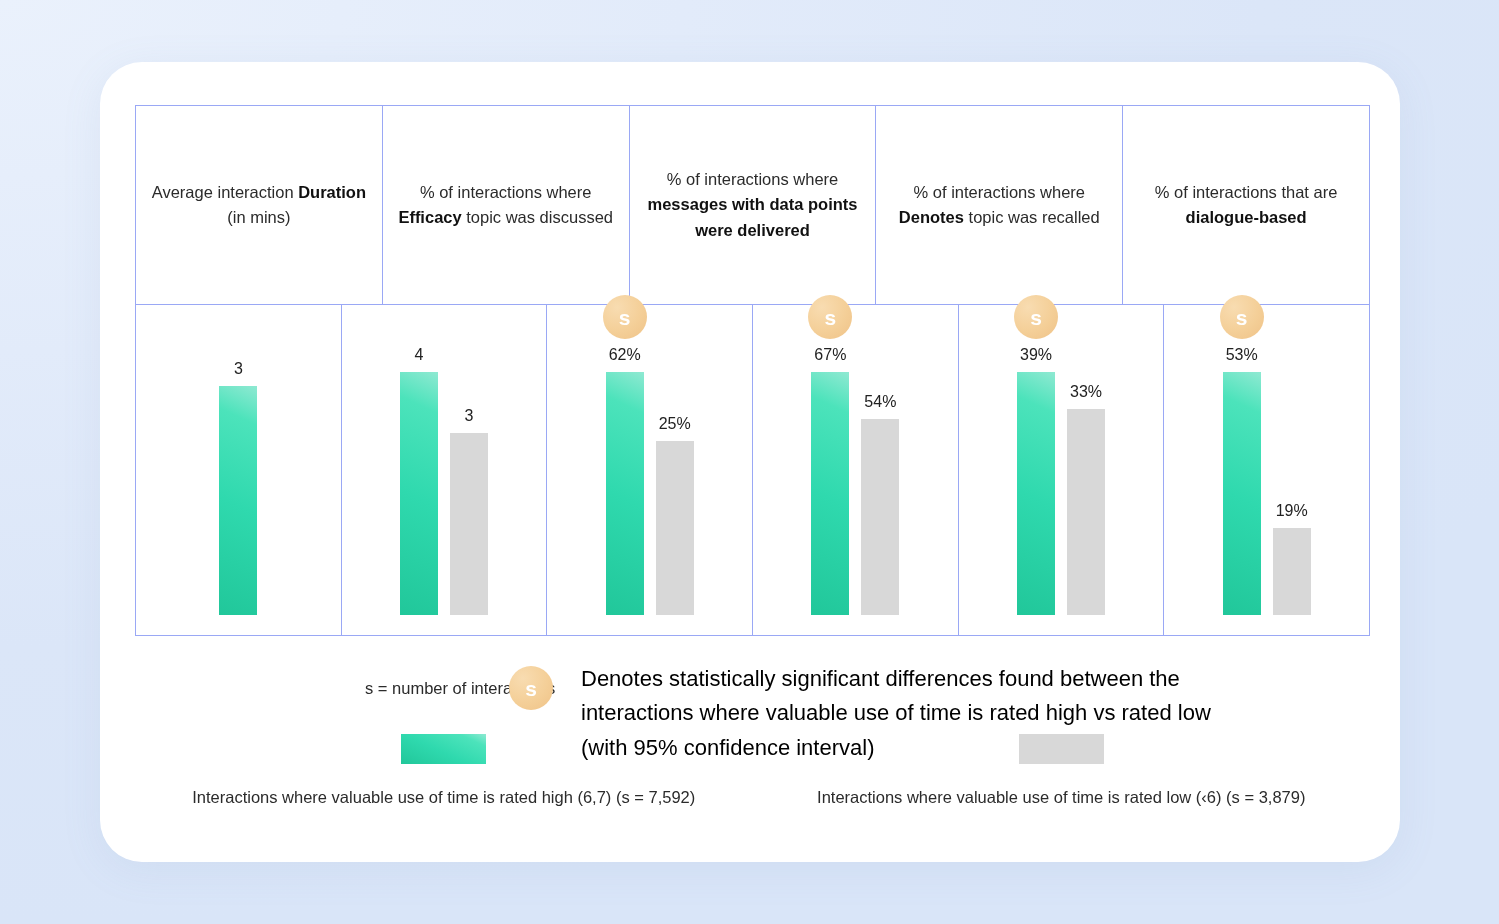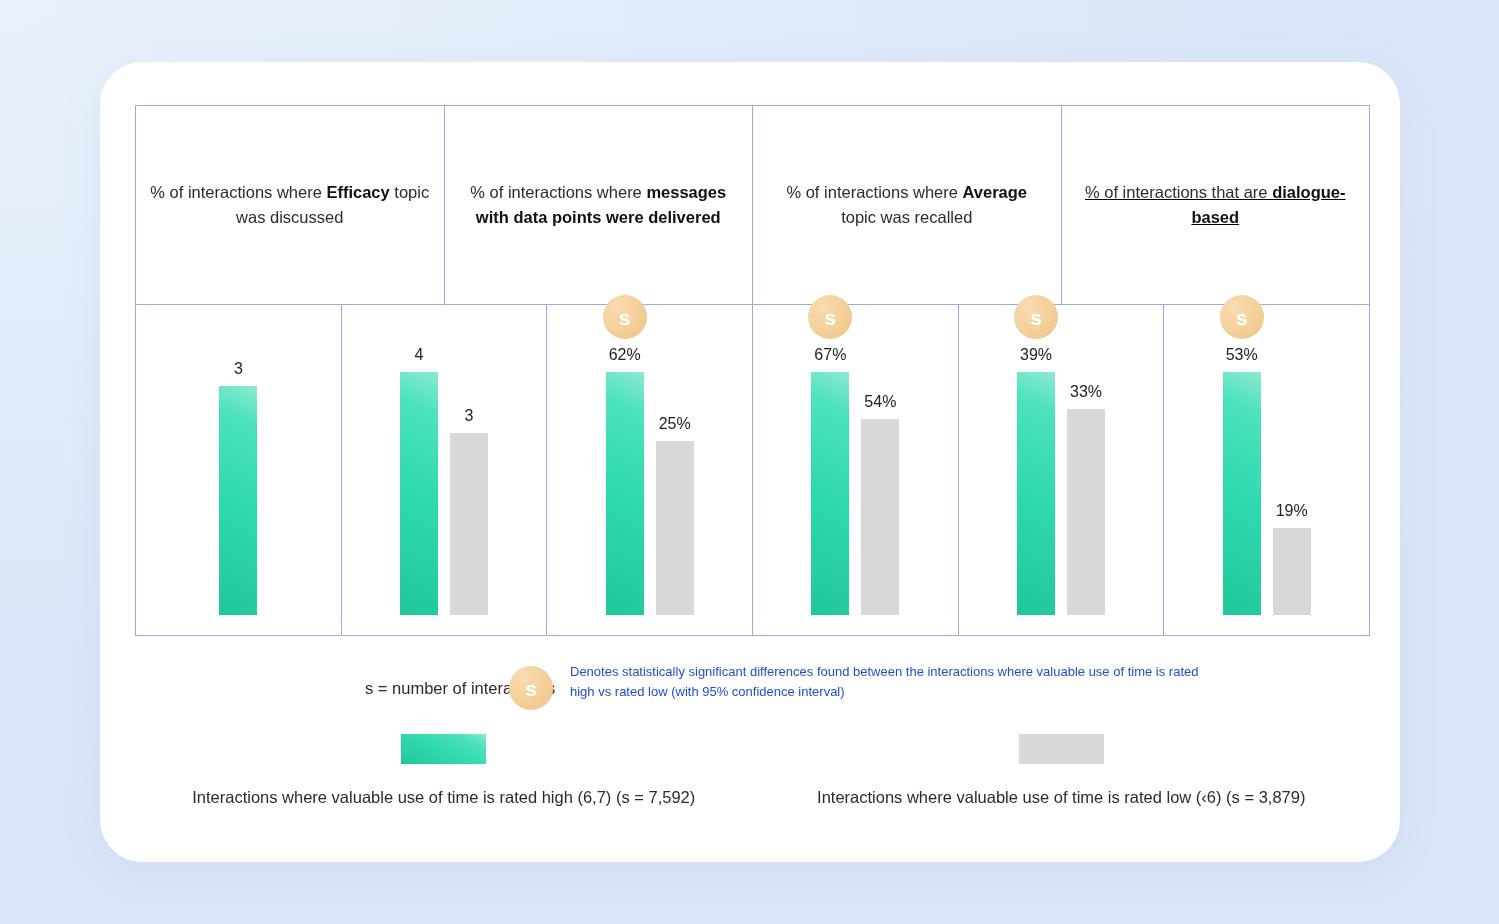--- a/index.html
+++ b/index.html
@@ -45,21 +45,21 @@
   }
   .row-head {
     border-bottom: 1.5px solid #9aa8f5;
   }
   .cell {
     flex: 1 1 0;
     box-sizing: border-box;
     border-right: 1.5px solid #9aa8f5;
     position: relative;
   }
-  .cell:last-child { border-right: none; text-decoration: underline; }
+  .cell:last-child { border-right: none; }
 
   .head-cell {
     height: 198px;
     display: flex;
     align-items: center;
     justify-content: center;
     padding: 8px 14px;
   }
   .head-text {
     text-align: center;
@@ -163,24 +163,25 @@
     font-size: 21px;
     font-weight: 700;
     display: flex;
     align-items: center;
     justify-content: center;
     flex: 0 0 auto;
     line-height: 1;
     margin-top: 4px;
   }
   .fn-sig-text {
-    font-size: 13px;
+    font-size: 22px;
     line-height: 1.56;
-    color: #1d4ed8;
+    color: #000000;
     max-width: 640px;
+    margin-left: 11px;
   }
 
   
   .legend {
     position: absolute;
     left: 35px;
     top: 672px;
     width: 1235px;
     display: flex;
     text-align: center;
@@ -210,27 +211,30 @@
 </style>
 </head>
 <body>
 
 <div class="card">
 
   <div class="table">
 
     <div class="row row-head" id="header-row">
         <div class="cell head-cell">
+          <div class="head-text"><span>Average interaction </span><b>Duration</b><span> (in mins)</span></div>
+        </div>
+        <div class="cell head-cell">
           <div class="head-text"><span>% of interactions where </span><b>Efficacy</b><span> topic was discussed</span></div>
         </div>
         <div class="cell head-cell">
           <div class="head-text"><span>% of interactions where </span><b>messages with data points were delivered</b></div>
         </div>
         <div class="cell head-cell">
-          <div class="head-text"><span>% of interactions where </span><b>Average</b><span> topic was recalled</span></div>
+          <div class="head-text"><span>% of interactions where </span><b>Denotes</b><span> topic was recalled</span></div>
         </div>
         <div class="cell head-cell">
           <div class="head-text"><span>% of interactions that are </span><b>dialogue-based</b></div>
         </div>
       </div>
 
     <div class="row row-charts" id="chart-row">
         <div class="cell chart-cell">
           <div class="bars">
             <div class="bar-wrap">

